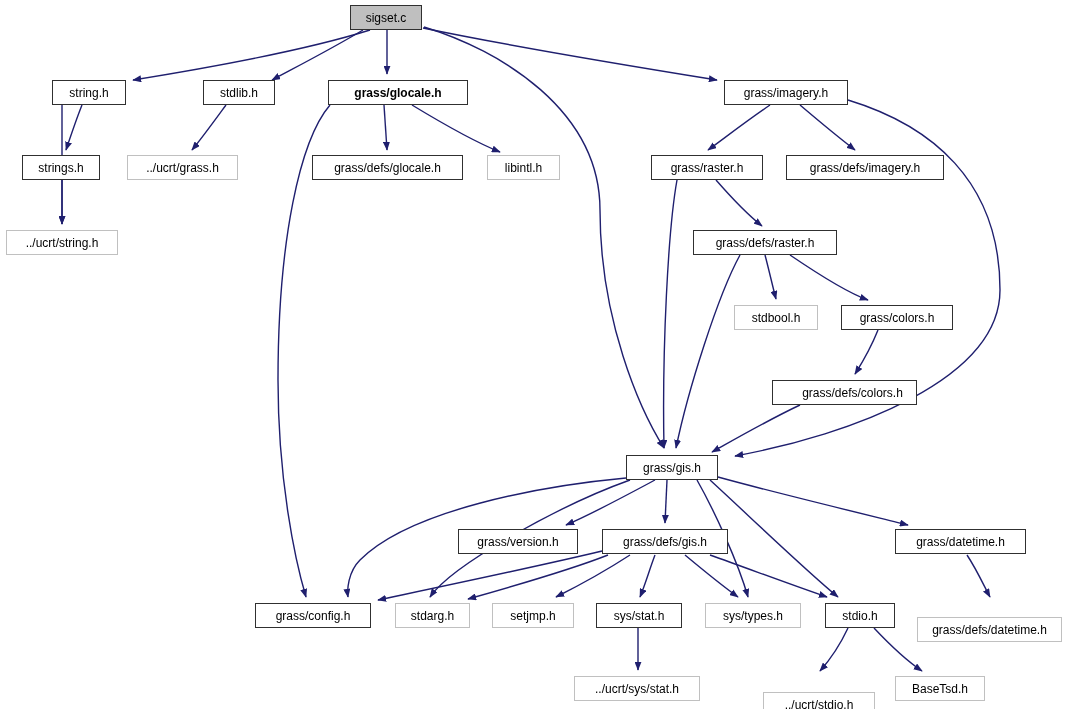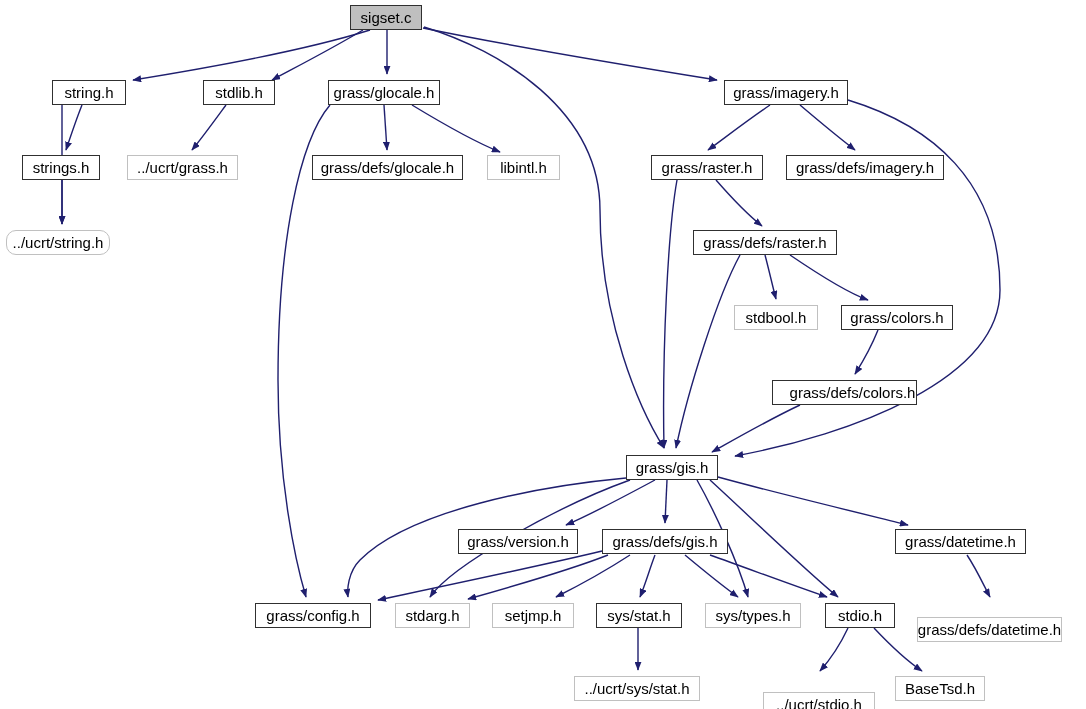--- a/index.html
+++ b/index.html
@@ -24,21 +24,21 @@
     width: 1086px;
     height: 709px;
   }
   .node {
     position: absolute;
     box-sizing: border-box;
     display: flex;
     align-items: center;
     justify-content: center;
     height: 25px;
-    font-size: 15px;
+    font-size: 12px;
     line-height: 1;
     color: #000000;
     white-space: nowrap;
     background: #ffffff;
     border: 1px solid #c0c0c0;
     z-index: 2;
     letter-spacing: 0px;
   }
   .node.strong {
     border: 1.6px solid #303030;
@@ -97,29 +97,29 @@
         <path d="M 638,628 L 638,670" fill="none" stroke="#1f1f6e" stroke-width="1.4" marker-end="url(#arrowhead)"></path>
         <path d="M 848,628 C 840,645 828,662 820,671" fill="none" stroke="#1f1f6e" stroke-width="1.4" marker-end="url(#arrowhead)"></path>
         <path d="M 874,628 C 890,645 910,663 922,671" fill="none" stroke="#1f1f6e" stroke-width="1.4" marker-end="url(#arrowhead)"></path>
         <path d="M 967,555 C 977,570 985,588 990,597" fill="none" stroke="#1f1f6e" stroke-width="1.4" marker-end="url(#arrowhead)"></path>
       </g>
   </svg>
   <div id="nodes-group">
       <div class="node root" style="left: 350px; top: 5px; width: 72px;">sigset.c</div>
       <div class="node strong" style="left: 52px; top: 80px; width: 74px;">string.h</div>
       <div class="node strong" style="left: 203px; top: 80px; width: 72px;">stdlib.h</div>
-      <div class="node strong" style="left: 328px; top: 80px; width: 112px;">grass/glocale.h</div>
+      <div class="node strong" style="left: 328px; top: 80px; width: 140px; font-weight: bold;">grass/glocale.h</div>
       <div class="node strong" style="left: 724px; top: 80px; width: 124px;">grass/imagery.h</div>
       <div class="node strong" style="left: 22px; top: 155px; width: 78px;">strings.h</div>
       <div class="node weak" style="left: 127px; top: 155px; width: 111px;">../ucrt/grass.h</div>
       <div class="node strong" style="left: 312px; top: 155px; width: 151px;">grass/defs/glocale.h</div>
       <div class="node weak" style="left: 487px; top: 155px; width: 73px;">libintl.h</div>
       <div class="node strong" style="left: 651px; top: 155px; width: 112px;">grass/raster.h</div>
       <div class="node strong" style="left: 786px; top: 155px; width: 158px;">grass/defs/imagery.h</div>
-      <div class="node weak" style="left: 6px; top: 230px; width: 104px; border-radius: 10px;">../ucrt/string.h</div>
+      <div class="node weak" style="left: 6px; top: 230px; width: 112px;">../ucrt/string.h</div>
       <div class="node strong" style="left: 693px; top: 230px; width: 144px;">grass/defs/raster.h</div>
       <div class="node weak" style="left: 734px; top: 305px; width: 84px;">stdbool.h</div>
       <div class="node strong" style="left: 841px; top: 305px; width: 112px;">grass/colors.h</div>
       <div class="node strong" style="left: 772px; top: 380px; width: 145px; padding-left: 16px;">grass/defs/colors.h</div>
       <div class="node strong" style="left: 626px; top: 455px; width: 92px;">grass/gis.h</div>
       <div class="node strong" style="left: 458px; top: 529px; width: 120px;">grass/version.h</div>
       <div class="node strong" style="left: 602px; top: 529px; width: 126px;">grass/defs/gis.h</div>
       <div class="node strong" style="left: 895px; top: 529px; width: 131px;">grass/datetime.h</div>
       <div class="node strong" style="left: 255px; top: 603px; width: 116px;">grass/config.h</div>
       <div class="node weak" style="left: 395px; top: 603px; width: 75px;">stdarg.h</div>

